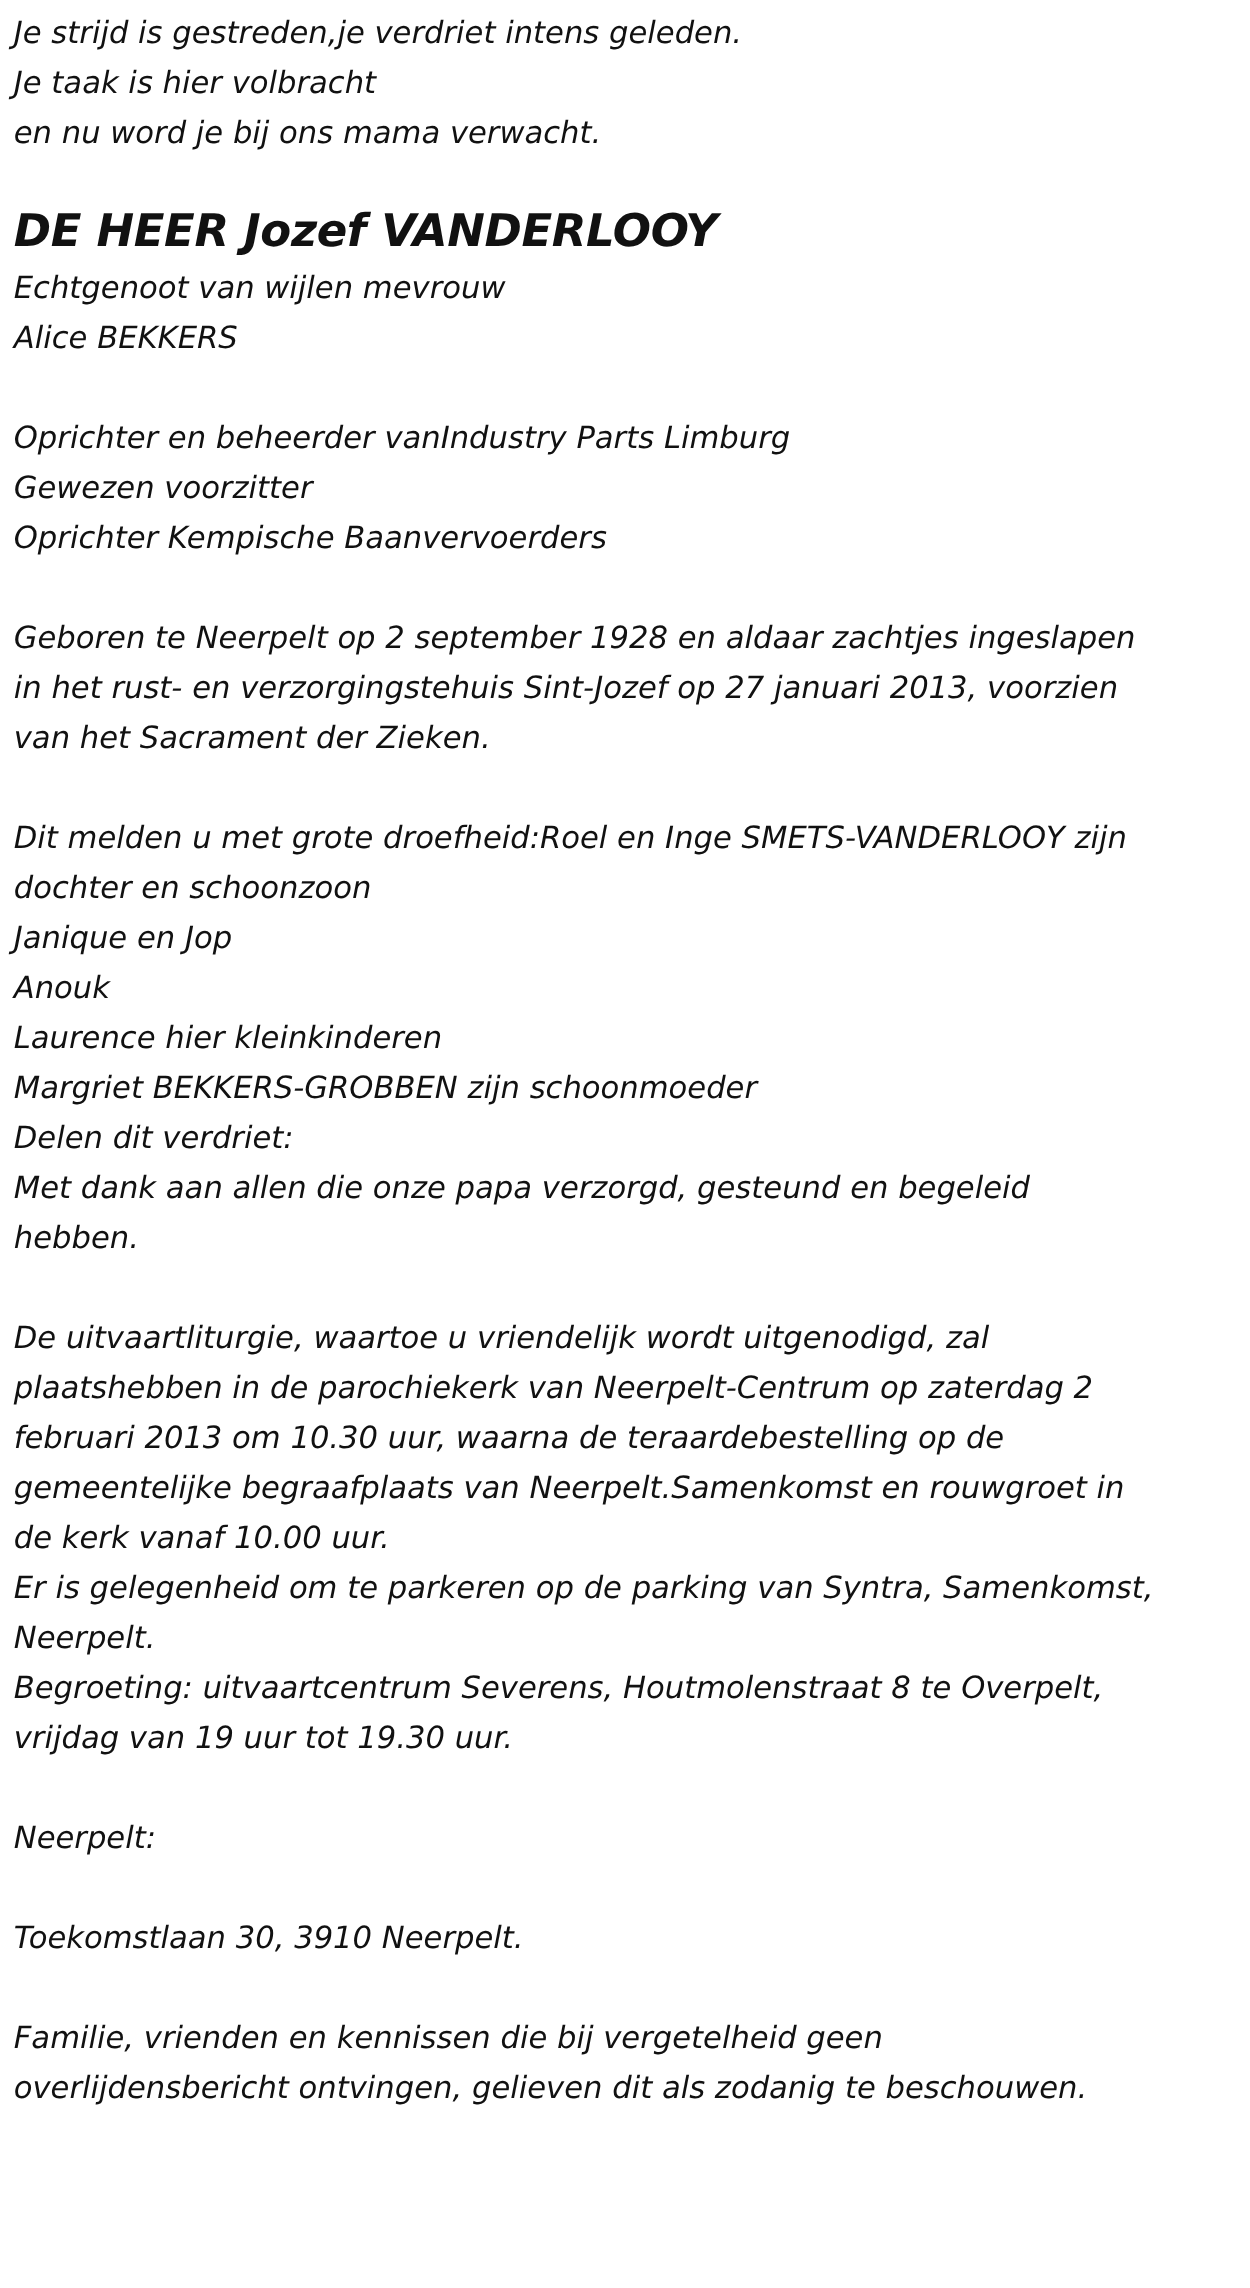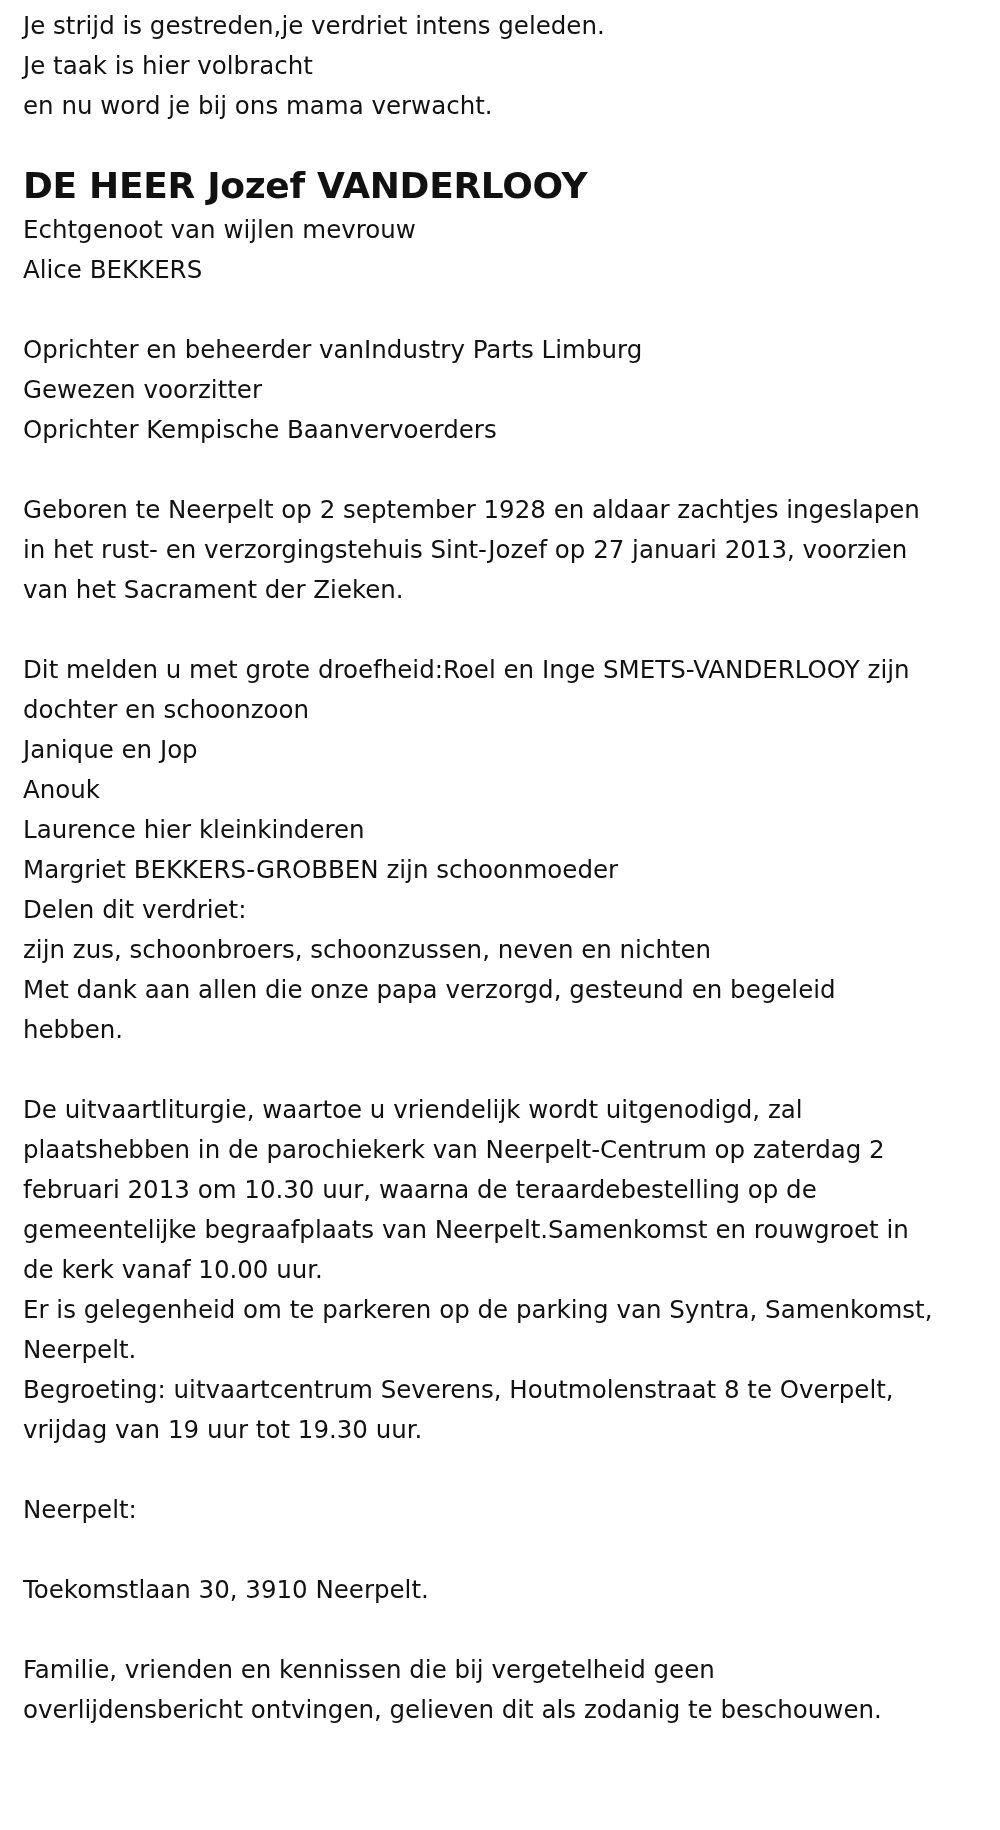--- a/index.html
+++ b/index.html
@@ -14,21 +14,22 @@
       color: #111111;
       font-family: "DejaVu Sans", sans-serif;
       font-size: 24.5px;
       line-height: 40px;
     }
     .notice {
       padding: 6px 0 0 11px;
       width: 985px;
     }
     .para {
-      margin: 0 0 40px 12px;
+      margin: 0 0 40px 0;
+      font-style: italic;
     }
     .line {
       display: block;
       white-space: nowrap;
     }
     .title {
       font-family: "DejaVu Sans", sans-serif;
       font-weight: bold;
       font-size: 36px;
       line-height: 48px;
@@ -67,21 +68,20 @@
   </div>
 
   <div class="para">
     <span class="line">Dit melden u met grote droefheid:Roel en Inge SMETS-VANDERLOOY zijn</span>
     <span class="line">dochter en schoonzoon</span>
     <span class="line">Janique en Jop</span>
     <span class="line">Anouk</span>
     <span class="line">Laurence hier kleinkinderen</span>
     <span class="line">Margriet BEKKERS-GROBBEN zijn schoonmoeder</span>
     <span class="line">Delen dit verdriet:</span>
-    <span class="line">zijn zus, schoonbroers, schoonzussen, neven en nichten</span>
     <span class="line">Met dank aan allen die onze papa verzorgd, gesteund en begeleid</span>
     <span class="line">hebben.</span>
   </div>
 
   <div class="para">
     <span class="line">De uitvaartliturgie, waartoe u vriendelijk wordt uitgenodigd, zal</span>
     <span class="line">plaatshebben in de parochiekerk van Neerpelt-Centrum op zaterdag 2</span>
     <span class="line">februari 2013 om 10.30 uur, waarna de teraardebestelling op de</span>
     <span class="line">gemeentelijke begraafplaats van Neerpelt.Samenkomst en rouwgroet in</span>
     <span class="line">de kerk vanaf 10.00 uur.</span>

